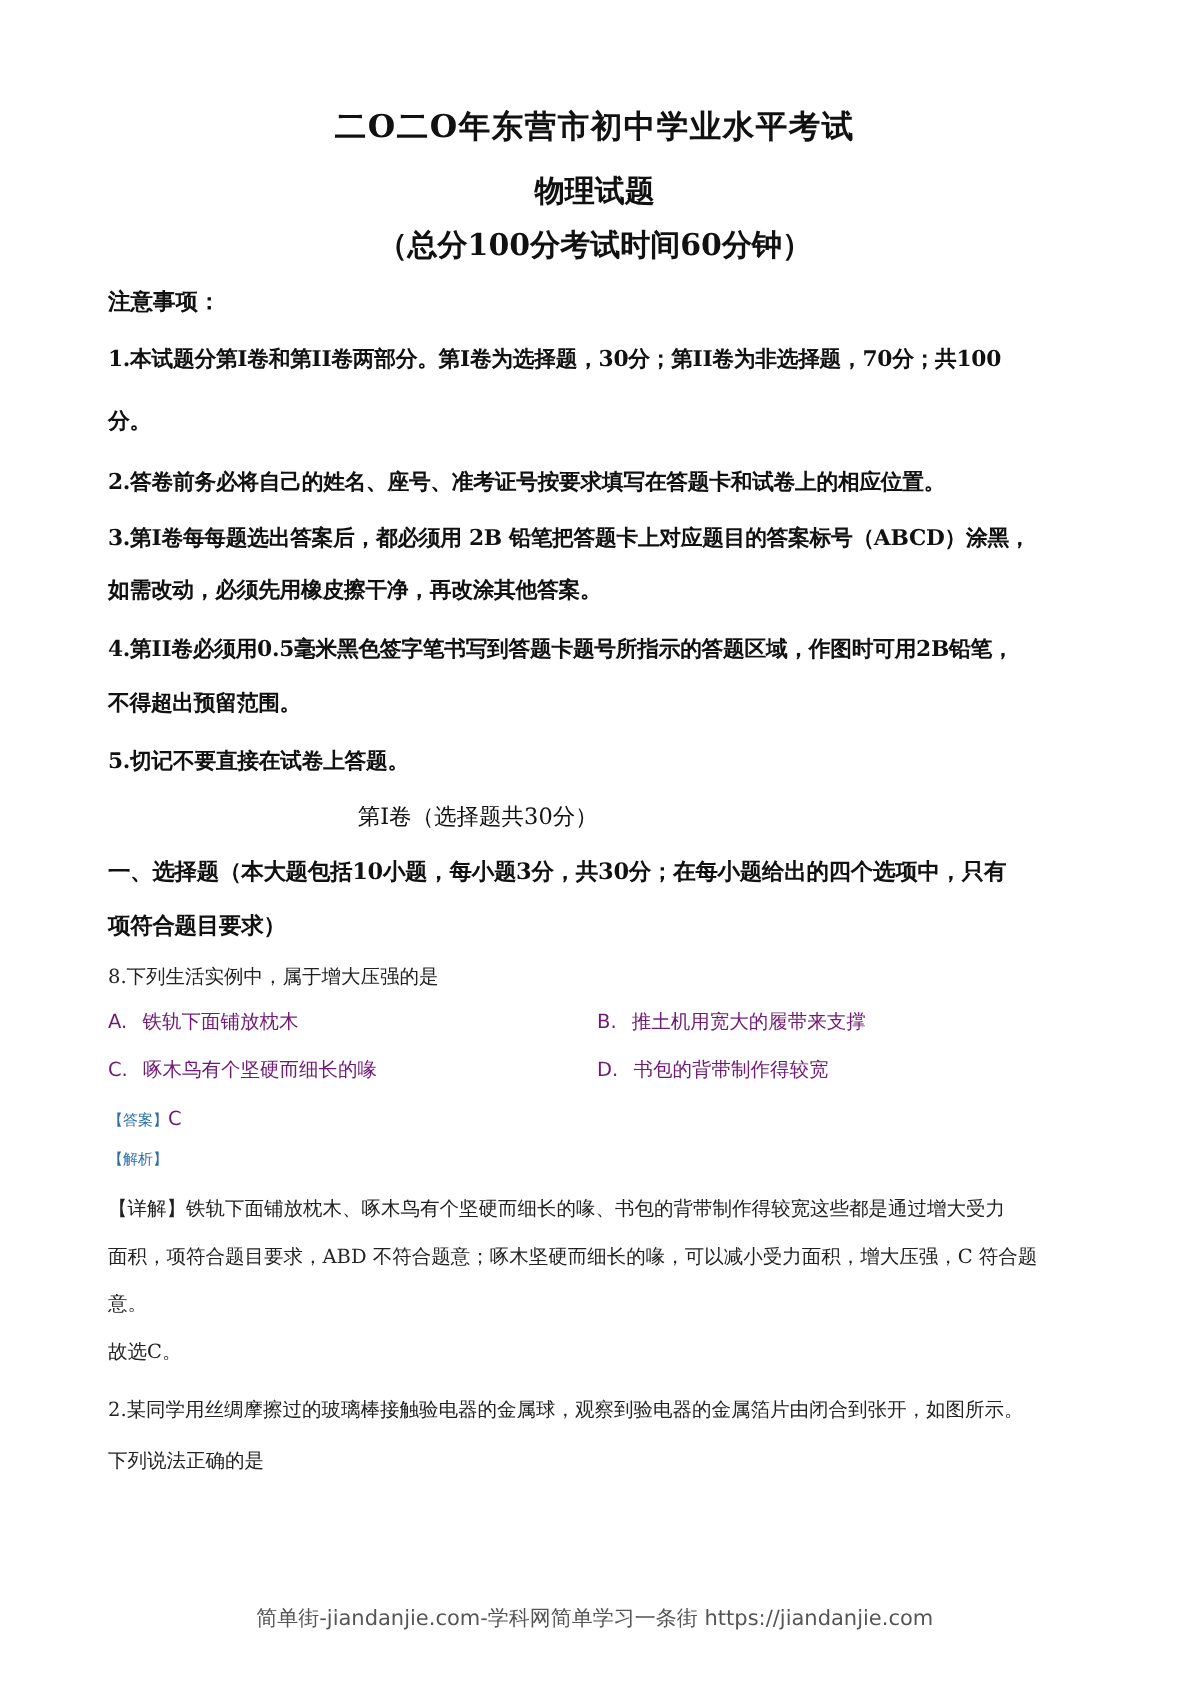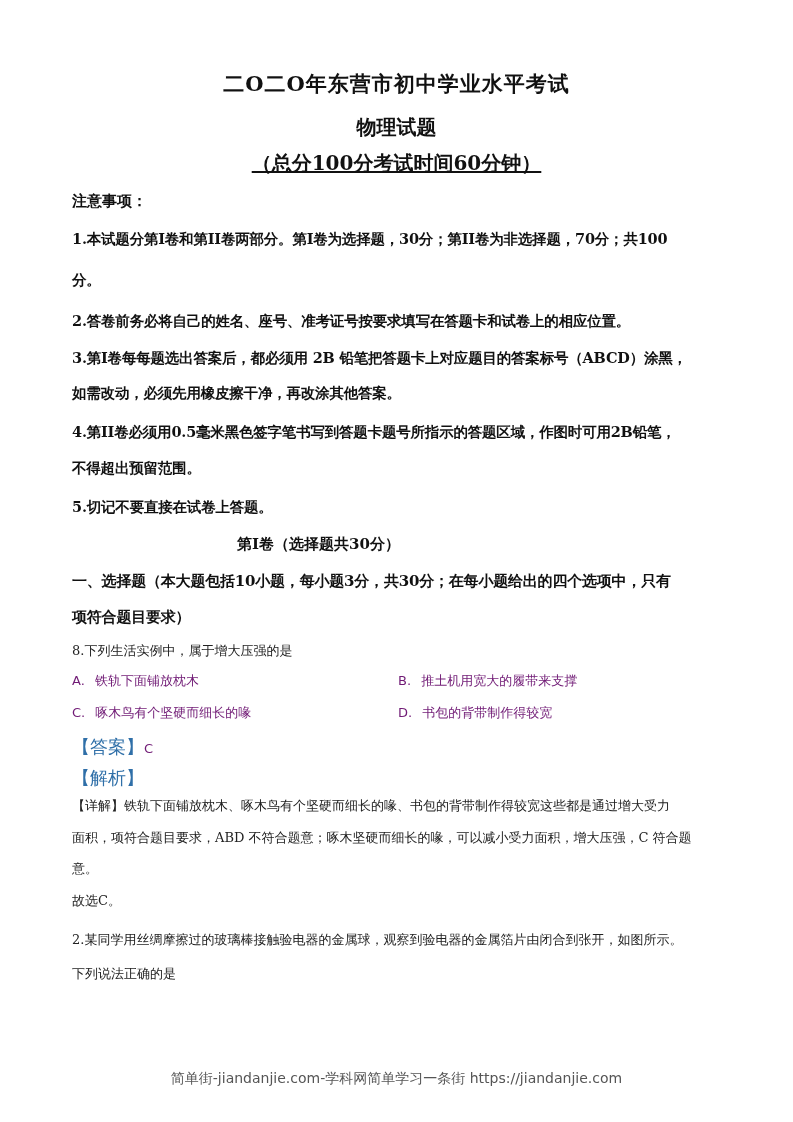--- a/index.html
+++ b/index.html
@@ -4,27 +4,27 @@
 <style>
   html, body { margin: 0; padding: 0; background: #ffffff; }
   body {
     width: 793px; height: 1122px; position: relative; overflow: hidden;
     font-family: "DejaVu Serif", "Liberation Serif", serif;
     color: #111111;
   }
   .abs { position: absolute; white-space: nowrap; }
   .title1 { left: 0; width: 793px; text-align: center; top: 70px; font-size: 21px; font-weight: bold; letter-spacing: 1px; }
   .title2 { left: 0; width: 793px; text-align: center; top: 114px; font-size: 20px; font-weight: bold; }
-  .title3 { left: 0; width: 793px; text-align: center; top: 150px; font-size: 20px; font-weight: bold; text-decoration: underline; }
+  .title3 { left: 0; width: 793px; text-align: center; top: 150px; font-size: 20px; font-weight: bold; }
   .bold15 { font-size: 14.5px; font-weight: bold; letter-spacing: -0.2px; }
   .notes-head { left: 72px; top: 192px; font-size: 15px; font-weight: bold; }
-  .sec-head { left: 0; width: 637px; text-align: center; top: 535px; font-size: 15px; font-weight: bold; }
+  .sec-head { left: 0; width: 637px; text-align: center; top: 535px; font-size: 15px; font-weight: normal; }
   .normal { font-size: 13px; font-family: "DejaVu Sans", "Liberation Sans", sans-serif; color: #701a75; }
   .normal-serif { font-size: 13px; color: #222; }
-  .tag { color: #2f6fa8; font-family: Liberation Mono, monospace; font-size: 18px; }
+  .tag { color: #2f6fa8; font-family: Liberation Mono, monospace; font-size: 10px; }
   .footer { left: 0; width: 793px; text-align: center; top: 1070px; font-size: 14px; color: #555; font-family: "DejaVu Sans", "Liberation Sans", sans-serif; }
 </style>
 </head>
 <body>
 
 <div>
 
   <div class="abs title1">二O二O年东营市初中学业水平考试</div>
   <div class="abs title2">物理试题</div>
   <div class="abs title3">（总分100分考试时间60分钟）</div>

